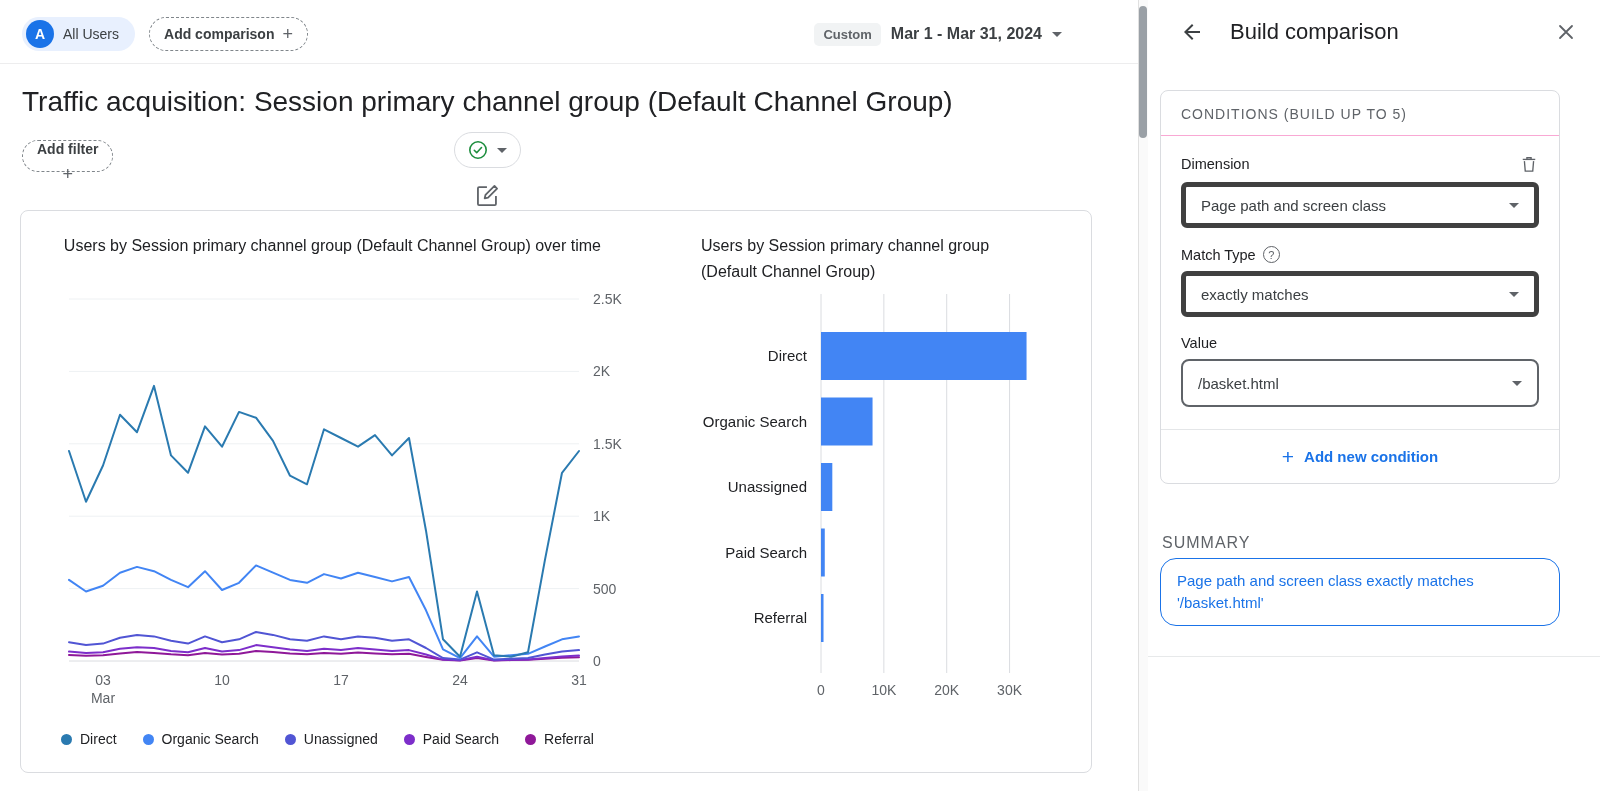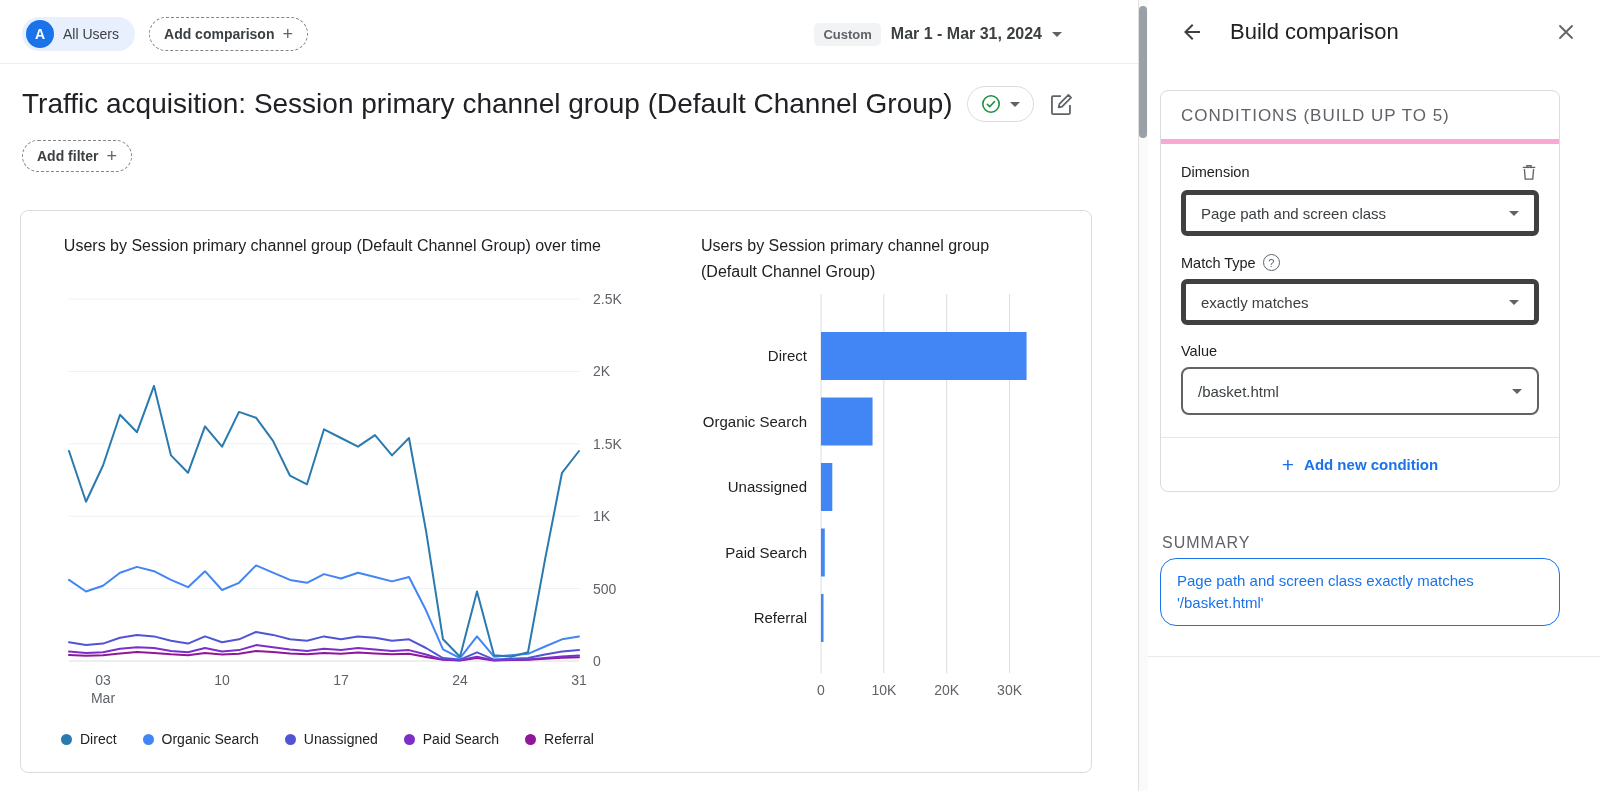--- a/index.html
+++ b/index.html
@@ -28,28 +28,28 @@
   .plus-glyph { font-size:18px; font-weight:400; color:#5f6368; line-height:1; }
   .spacer { flex:1; }
 
   .date-group { display:flex; align-items:center; gap:10px; cursor:pointer;padding-left:18px; }
   .custom-chip { background:#f1f3f4; color:#5f6368; font-size:13px; font-weight:600;
                  padding:4px 9px; border-radius:5px; }
   .date-text { font-size:16px; font-weight:600; color:#3c4043; }
   .caret { width:0; height:0; border-left:5px solid transparent; border-right:5px solid transparent;
            border-top:5px solid #5f6368; display:inline-block; }
 
-  .title-row { position:absolute; left:22px; top:86px; display:flex; align-items:center; gap:14px; }
+  .title-row { position:absolute; left:22px; top:86px; display:flex; align-items:center; gap:14px;flex-direction:column; }
   .title-row h1 { margin:0; font-size:28px; font-weight:400; color:#202124; white-space:nowrap; }
   .status-pill { display:inline-flex; align-items:center; gap:9px; height:36px; padding:0 13px;
                  border:1px solid #dadce0; border-radius:18px; cursor:pointer; background:#fff; }
   .icon-btn { display:inline-flex; align-items:center; justify-content:center; cursor:pointer; }
 
   .addfilter-row { position:absolute; left:22px; top:140px; }
-  .chip.small { height:32px; border-radius:16px; }
+  .chip.small { height:32px; border-radius:16px;flex-direction:column; }
 
   
   .card { position:absolute; left:20px; top:210px; width:1072px; height:563px;
           background:#fff; border:1px solid #dadce0; border-radius:8px; }
   .chart-title { position:absolute; top:22px; font-size:16px; line-height:1.65; color:#202124; }
   .chart-title.left { left:40px; width:540px;text-align:right; }
   .chart-title.right { left:680px; width:310px; }
   .line-svg { position:absolute; left:40px; top:72px; }
   .bar-svg  { position:absolute; left:660px; top:70px; }
   .legend { position:absolute; left:40px; top:520px; display:flex; align-items:center; gap:26px;
@@ -63,22 +63,22 @@
   .vthumb { position:absolute; left:1139px; top:6px; width:8px; height:132px;
             background:#9aa0a6; border-radius:4px; cursor:pointer; }
 
   
   .panel { position:absolute; left:1148px; top:0; width:452px; height:791px; background:#fff; }
   .panel-header { display:flex; align-items:center; height:64px; padding:0 22px 0 32px; gap:26px; }
   .panel-title { font-size:22px; font-weight:400; color:#202124; flex:1; }
 
   .cond-card { position:absolute; left:12px; top:90px; width:400px; background:#fff;
                border:1px solid #dadce0; border-radius:8px; }
-  .cond-head { padding:15px 20px 13px; font-size:17px; letter-spacing:1px; color:#5f6368;
-               border-bottom:5px solid #f9a8d4; }
+  .cond-head { padding:15px 20px 13px; font-size:14px; letter-spacing:1px; color:#5f6368;
+               border-bottom:1px solid #f9a8d4; }
   .cond-body { padding:18px 20px 22px; }
   .label-row { display:flex; align-items:center; justify-content:space-between; margin-bottom:8px; }
   .field-label { font-size:14.5px; color:#202124; display:inline-flex; align-items:center; gap:7px; }
   .select { display:flex; align-items:center; justify-content:space-between; height:46px;
             padding:0 15px; border:5px solid #404040; border-radius:6px; cursor:pointer;
             font-size:15px; color:#3c4043; margin-bottom:18px; background:#fff; }
   .select.focused { border:2px solid #5f6368; border-radius:8px; height:48px; margin-bottom:0; }
   .help-icon { width:17px; height:17px; border:1.4px solid #5f6368; border-radius:50%;
                display:inline-flex; align-items:center; justify-content:center;
                font-size:11px; color:#5f6368; cursor:pointer; }

